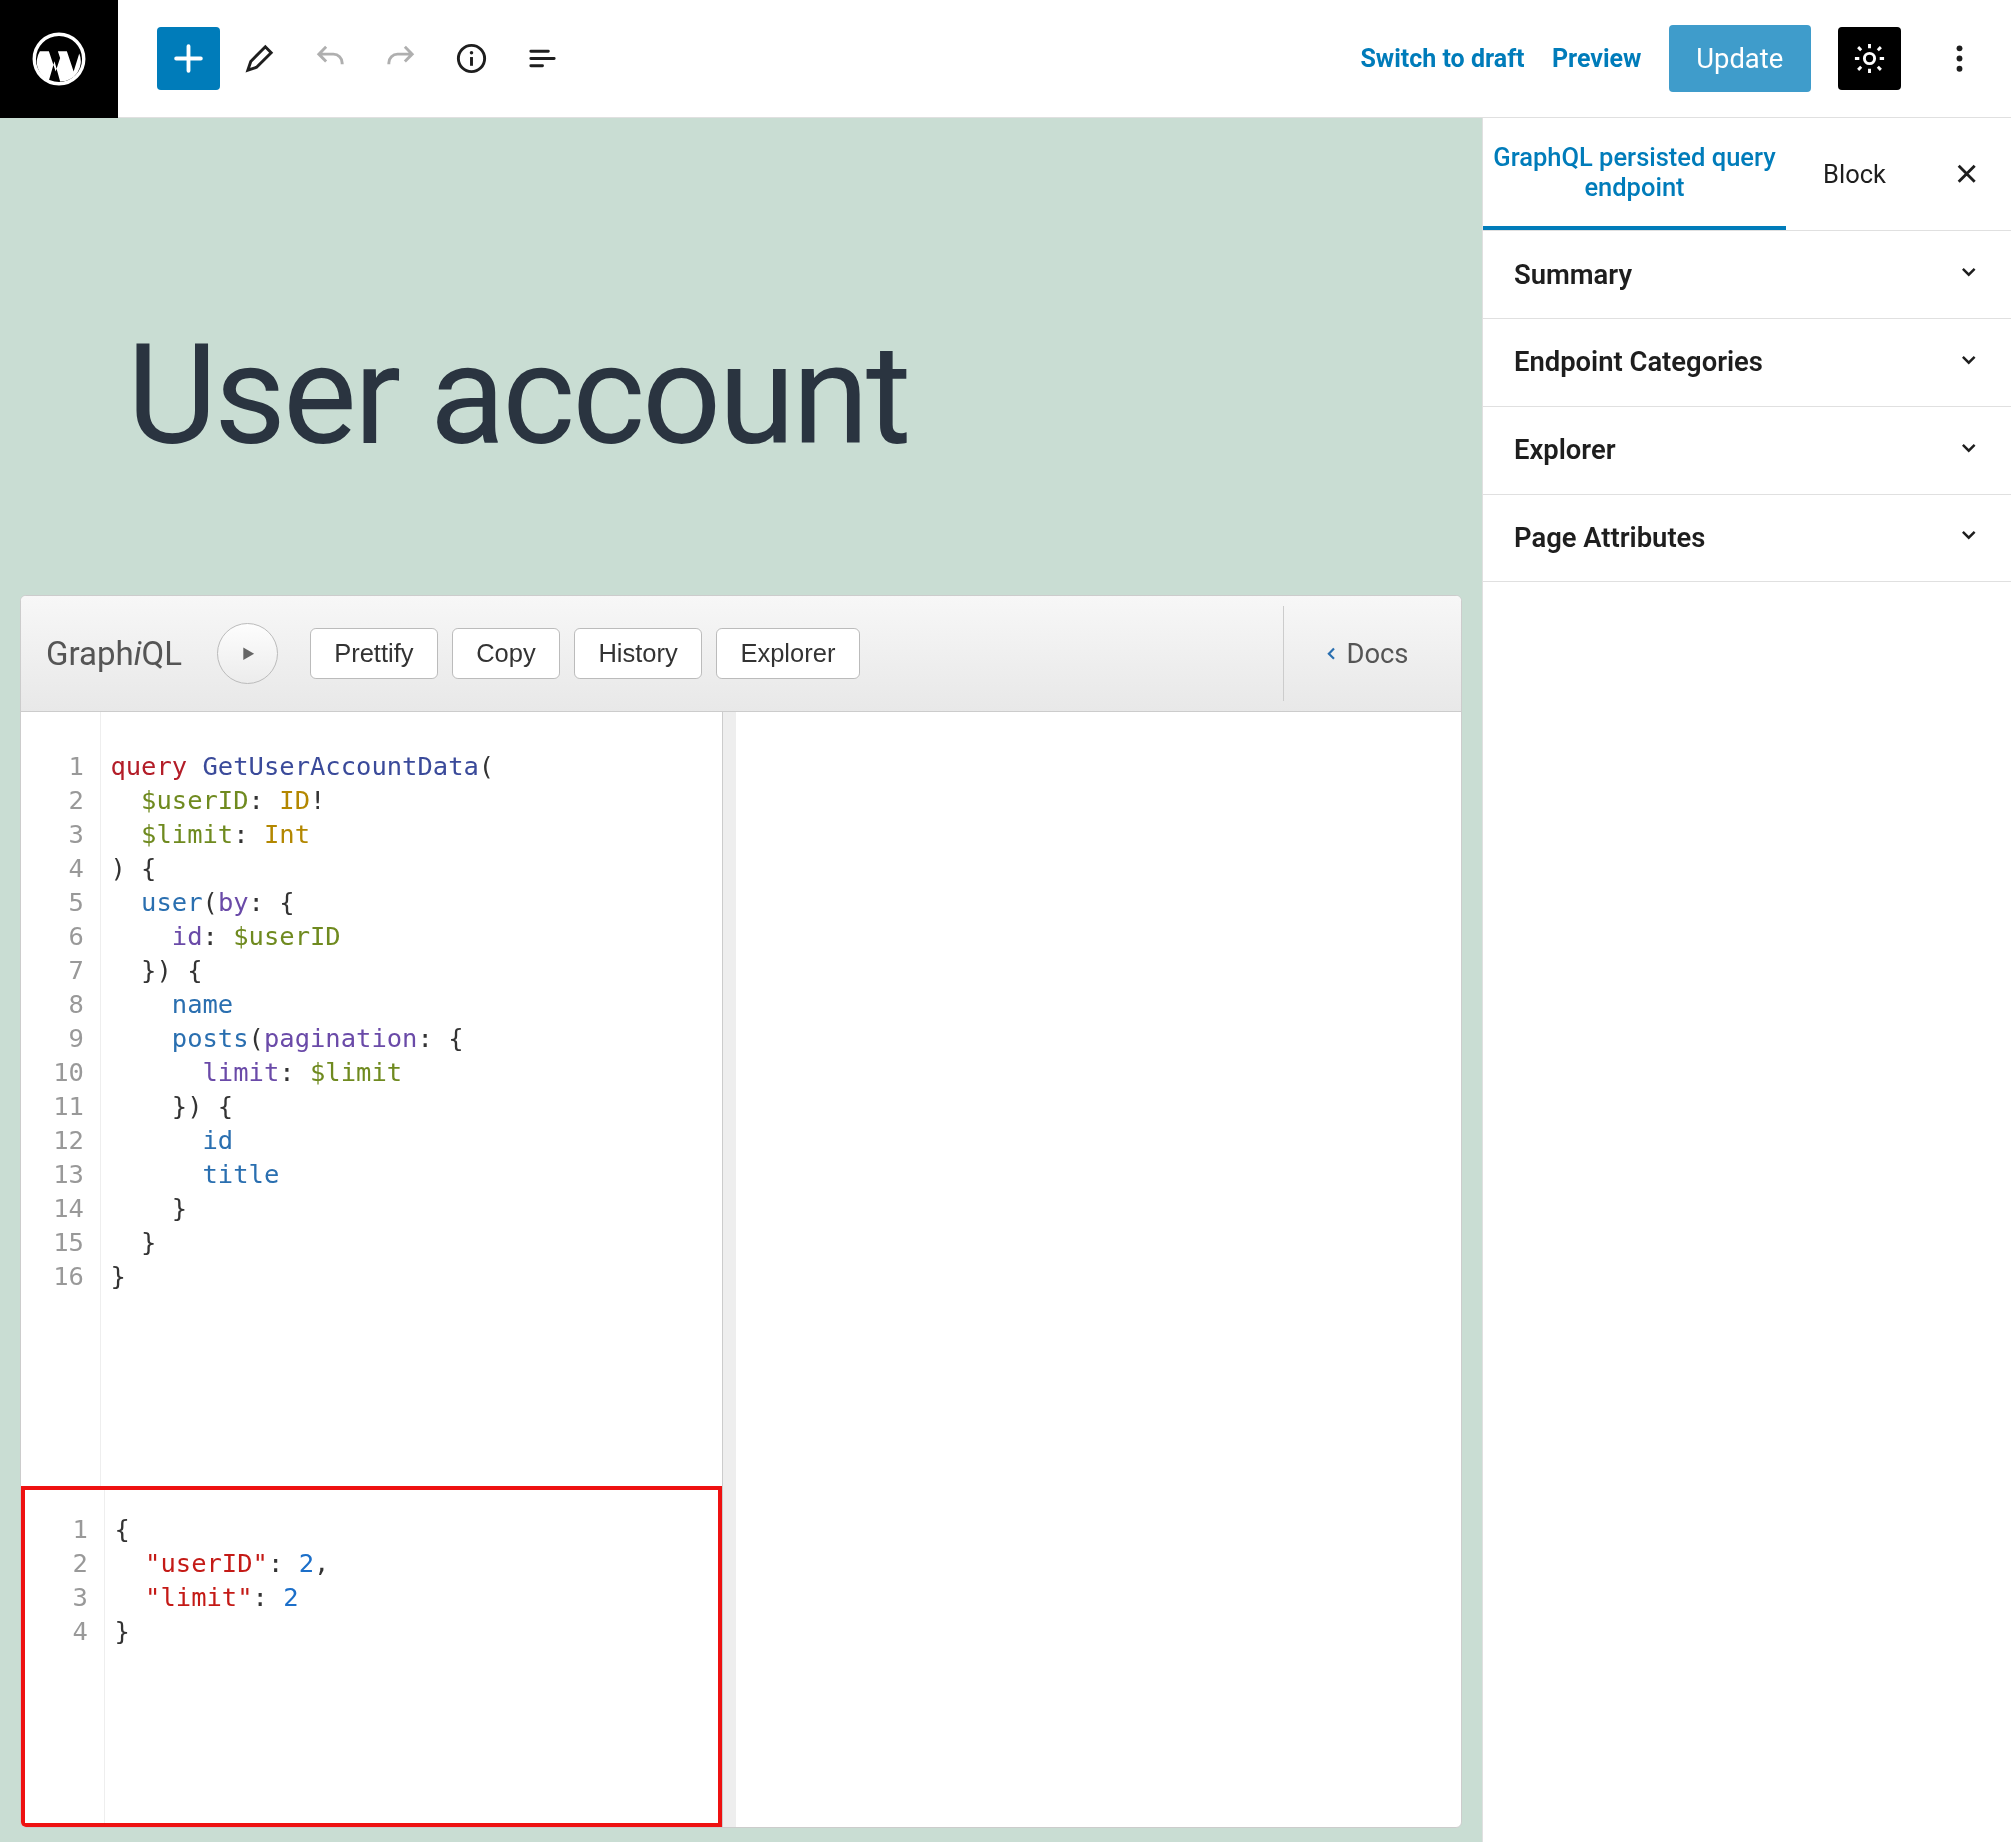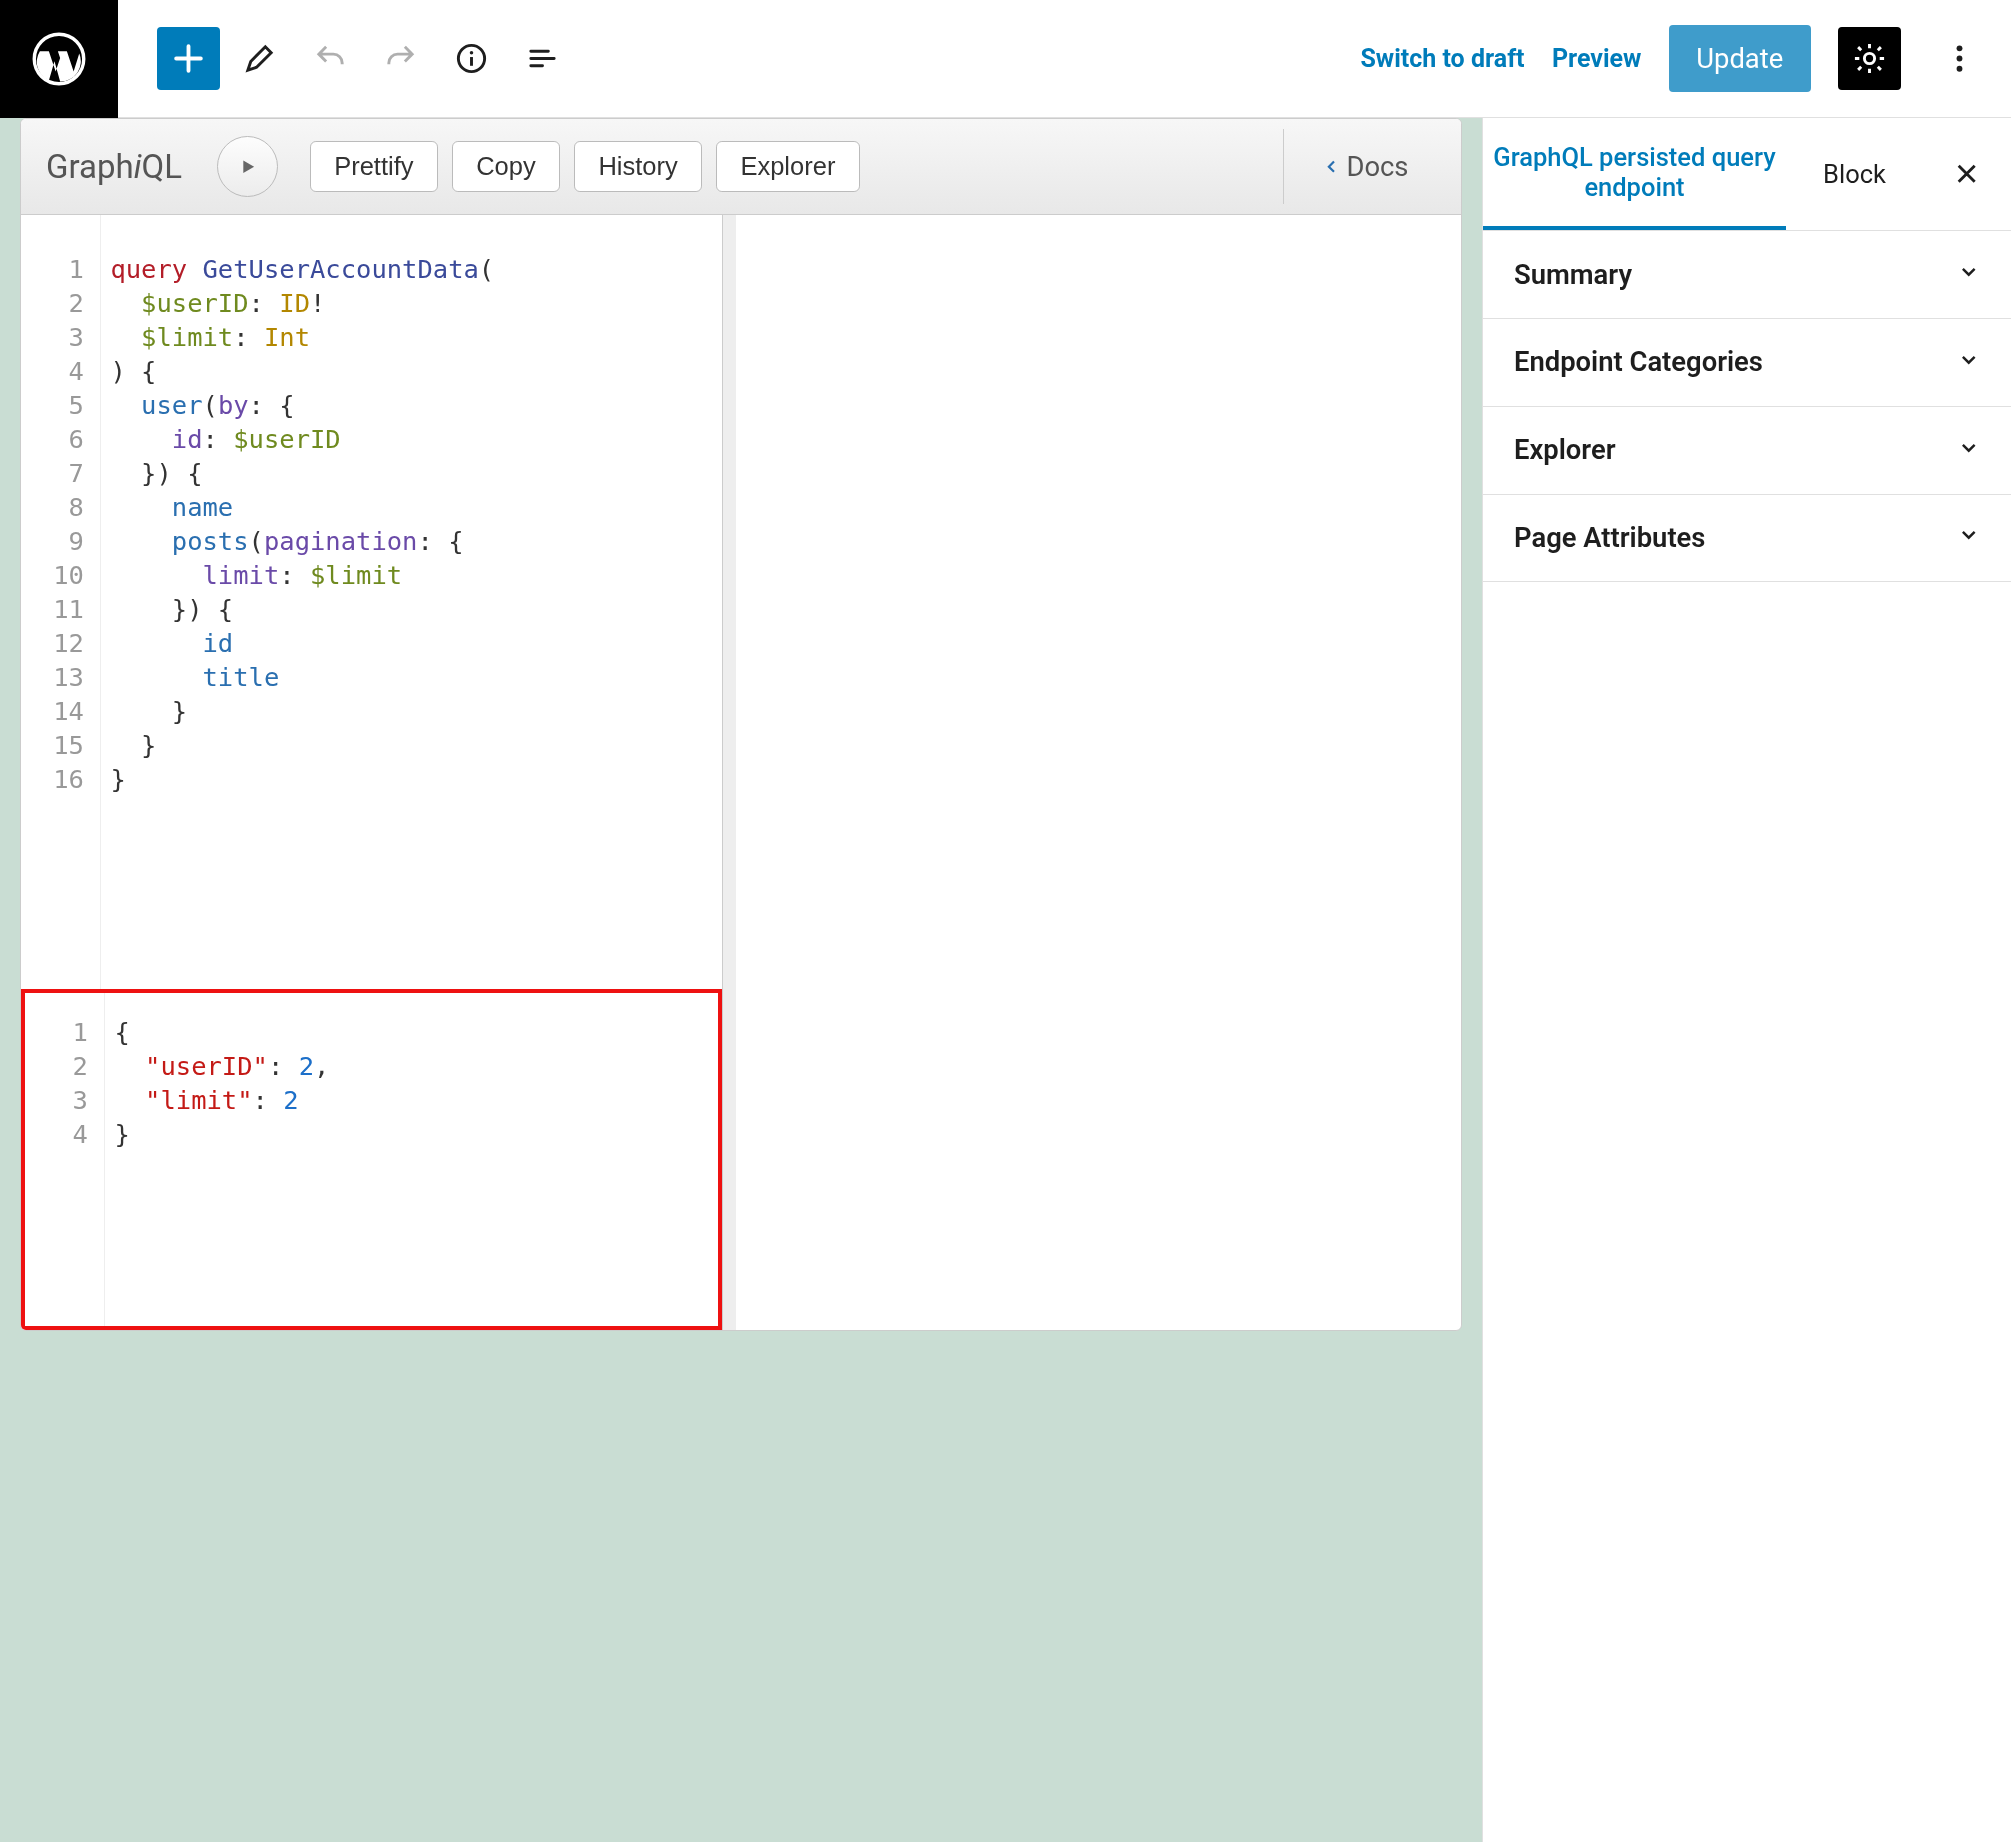--- a/index.html
+++ b/index.html
@@ -15,21 +15,21 @@
 .topbar-right { margin-left: auto; display: flex; align-items: center; gap: 27.4px; padding-right: 19.6px; }
 .link-btn { color: #007cba; font-size: 25px; font-weight: 700; cursor: pointer; }
 .update-btn { background: #007cba; color: #fff; font-size: 27.4px; padding: 17.6px 27.4px; border-radius: 3.9px; cursor: pointer; opacity: 0.75; }
 .gear-btn { width: 63px; height: 63px; background: #000; display: flex; align-items: center; justify-content: center; border-radius: 3.9px; cursor: pointer; }
 .gear-btn svg { width: 35px; height: 35px; }
 .main-wrap { display: flex; height: calc(100% - 118px); }
 .canvas { flex: 1; background: #c9ddd3; padding: 0; overflow: auto; }
 .title-area { padding: 196px 127px 118px 127px; }
 .page-title { font-size: 139px; font-weight: 400; color: #2a3440; letter-spacing: -2.9px; }
 .graphiql { margin: 0 19.6px 39px 19.6px; border: 1px solid #ccc; border-radius: 5.9px; overflow: hidden; background: #fff; }
-.graphiql-toolbar { display: flex; align-items: center; padding: 9.8px 25.5px; background: linear-gradient(#f7f7f7, #e8e8e8); border-bottom: 1px solid #ccc; gap: 13.7px; height: 96px; }
+.graphiql-toolbar { display: flex; align-items: center; padding: 9.8px 25.5px; background: linear-gradient(#f7f7f7, #e8e8e8); border-bottom: 1px solid #ccc; gap: 13.7px; height: 116px; }
 .graphiql-logo { font-size: 33px; color: #555; font-weight: 400; margin-right: 21.6px; }
 .graphiql-logo em { font-style: italic; }
 .play-btn { width: 61px; height: 61px; border-radius: 50%; border: 1px solid #bbb; background: linear-gradient(#fdfdfd, #ececec); display: flex; align-items: center; justify-content: center; cursor: pointer; margin-right: 17.6px; }
 .play-btn svg { width: 21.6px; height: 21.6px; }
 .gql-btn { padding: 9.8px 23.5px; font-size: 25.5px; border: 1px solid #bbb; border-radius: 5.9px; background: #fff; cursor: pointer; color: #333; }
 .docs-area { margin-left: auto; border-left: 1px solid #ccc; height: 100%; display: flex; align-items: center; padding: 0 27.4px 0 39px; gap: 5.9px; cursor: pointer; }
 .docs-area svg { width: 17.6px; height: 27.4px; }
 .docs-label { font-size: 27.4px; color: #555; }
 .graphiql-body { display: flex; height: 1115px; }
 .editor-col { width: 702px; display: flex; flex-direction: column; border-right: 1px solid #ccc; }
@@ -119,20 +119,23 @@
           <circle cx="12" cy="5" r="2" fill="#1e1e1e"></circle>
           <circle cx="12" cy="12" r="2" fill="#1e1e1e"></circle>
           <circle cx="12" cy="19" r="2" fill="#1e1e1e"></circle>
         </svg>
     </div>
   </div>
 </div>
 
 <div class="main-wrap">
   <div class="canvas">
+    <div class="title-area">
+      <h1 class="page-title">User account</h1>
+    </div>
 
     <div class="graphiql">
       <div class="graphiql-toolbar">
         <span class="graphiql-logo"><span>Graph</span><em>i</em><span>QL</span></span>
         <div class="play-btn">
           <svg viewBox="0 0 24 24">
               <path d="M7 5v14l12-7z" fill="#666"></path>
             </svg>
         </div>
         <button class="gql-btn">Prettify</button>

